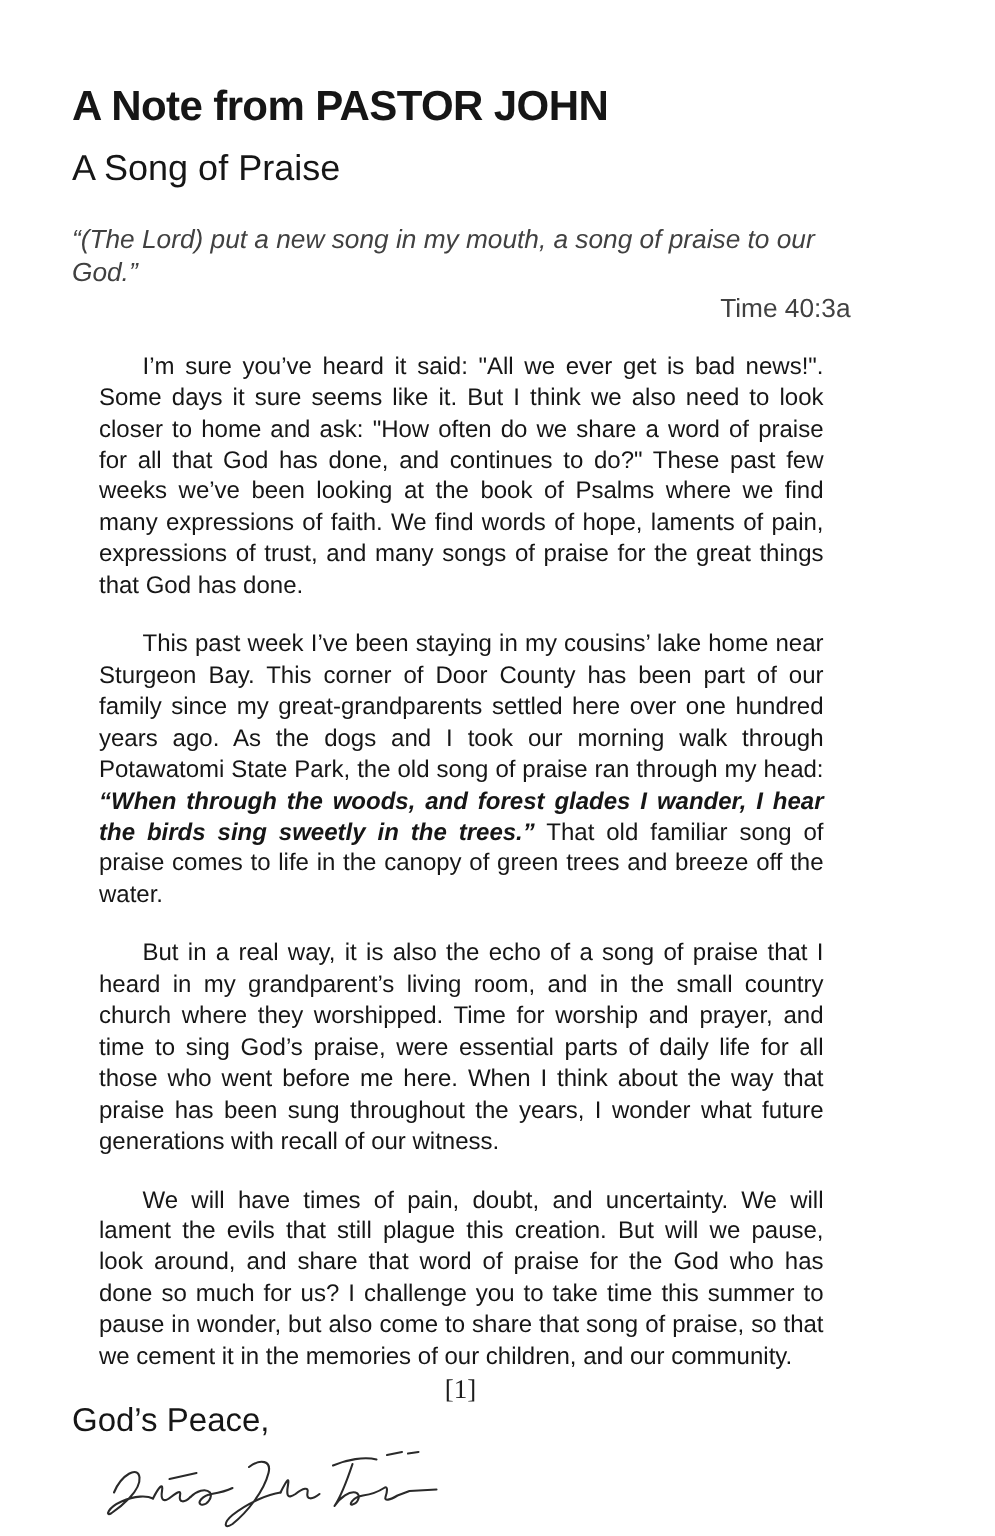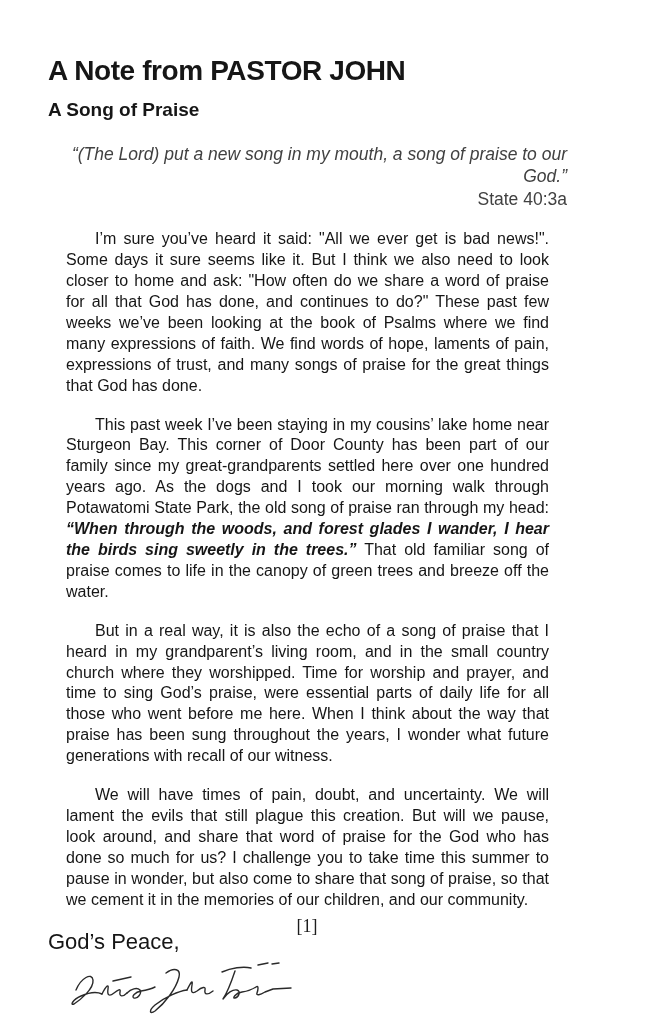--- a/index.html
+++ b/index.html
@@ -22,35 +22,34 @@
     position:relative;
   }
   .article-title{
     font-size:28px;
     font-weight:bold;
     letter-spacing:-0.4px;
     margin:0 0 13px 0;
     line-height:1.1;
   }
   .article-subtitle{
-    font-size:19px;
-    font-weight:bold;
+    font-size:24px;
+    font-weight:normal;
     margin:0 0 23px 0;
     line-height:1.1;
   }
   .epigraph{
     margin:0 0 11px 0;
     color:var(--epigraph-text);
   }
   .epigraph-quote{
     margin:0;
     font-style:italic;
     font-size:17.5px;
     line-height:1.25;
-    text-align:right;
   }
   .epigraph-attribution{
     margin:2px 0 0 0;
     text-align:right;
     font-size:17.5px;
     line-height:1.25;
   }
   .article-body{
     font-size:16px;
     line-height:20.9px;
@@ -84,21 +83,21 @@
 <body>
 
 <div class="page">
 
   <h1 class="article-title">A Note from PASTOR JOHN</h1>
 
   <h2 class="article-subtitle">A Song of Praise</h2>
 
   <div class="epigraph">
     <p class="epigraph-quote">“(The Lord) put a new song in my mouth, a song of praise to our God.”</p>
-    <p class="epigraph-attribution">State 40:3a</p>
+    <p class="epigraph-attribution">Time 40:3a</p>
   </div>
 
   <div class="article-body">
     <p class="para"><span class="seg-normal">I’m sure you’ve heard it said: "All we ever get is bad news!". Some days it sure seems like it. But I think we also need to look closer to home and ask: "How often do we share a word of praise for all that God has done, and continues to do?" These past few weeks we’ve been looking at the book of Psalms where we find many expressions of faith. We find words of hope, laments of pain, expressions of trust, and many songs of praise for the great things that God has done.</span></p>
     <p class="para"><span class="seg-normal">This past week I’ve been staying in my cousins’ lake home near Sturgeon Bay. This corner of Door County has been part of our family since my great-grandparents settled here over one hundred years ago. As the dogs and I took our morning walk through Potawatomi State Park, the old song of praise ran through my head: </span><span class="seg-bold-italic">“When through the woods, and forest glades I wander, I hear the birds sing sweetly in the trees.”</span><span class="seg-normal"> That old familiar song of praise comes to life in the canopy of green trees and breeze off the water.</span></p>
     <p class="para"><span class="seg-normal">But in a real way, it is also the echo of a song of praise that I heard in my grandparent’s living room, and in the small country church where they worshipped. Time for worship and prayer, and time to sing God’s praise, were essential parts of daily life for all those who went before me here. When I think about the way that praise has been sung throughout the years, I wonder what future generations with recall of our witness.</span></p>
     <p class="para"><span class="seg-normal">We will have times of pain, doubt, and uncertainty. We will lament the evils that still plague this creation. But will we pause, look around, and share that word of praise for the God who has done so much for us? I challenge you to take time this summer to pause in wonder, but also come to share that song of praise, so that we cement it in the memories of our children, and our community.</span></p>
   </div>
 
   <p class="closing">God’s Peace,</p>

